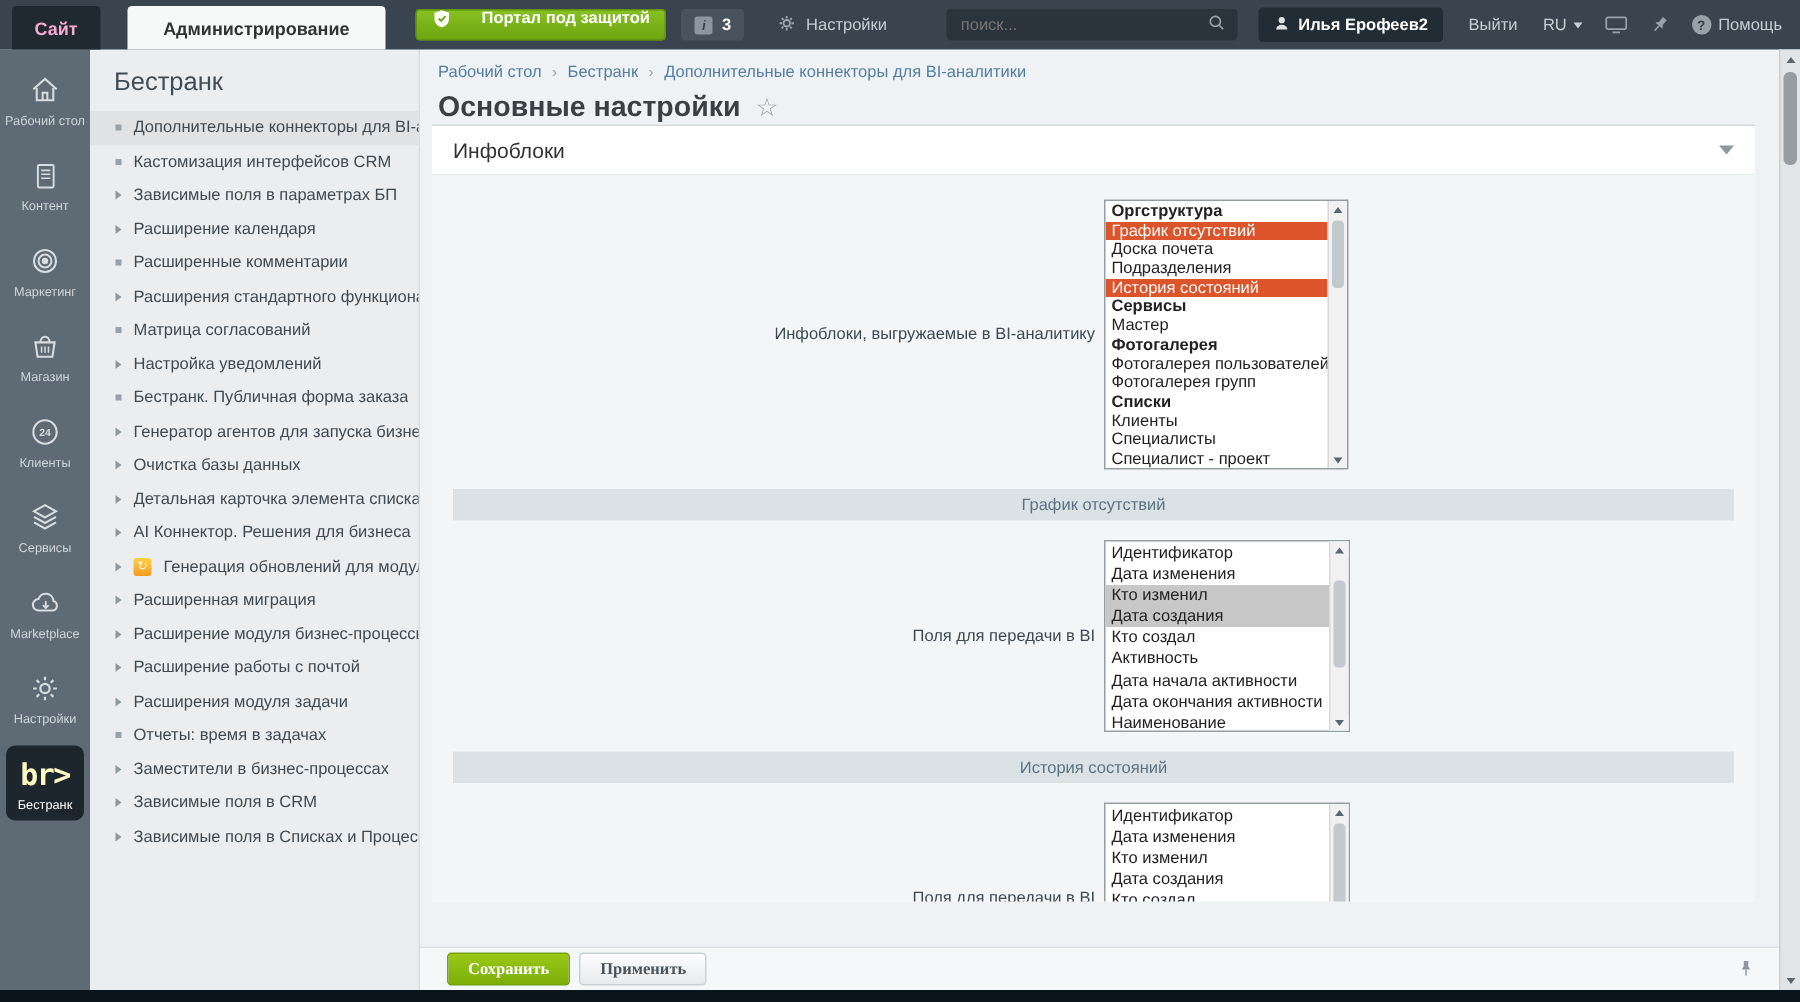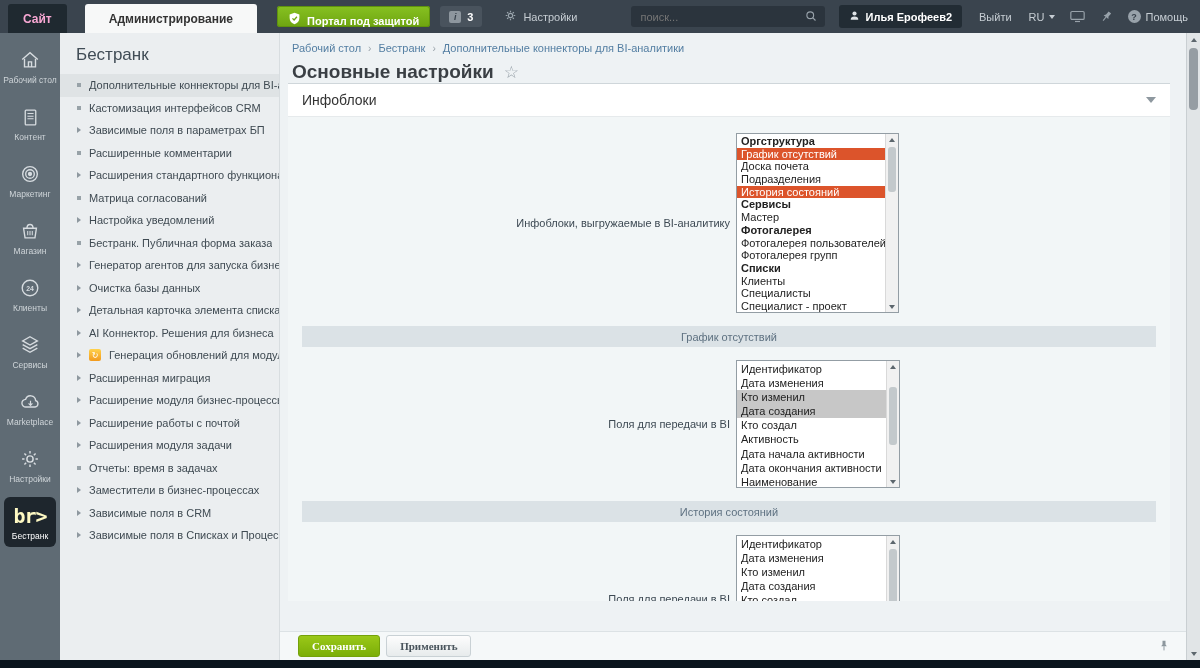--- a/index.html
+++ b/index.html
@@ -2,21 +2,21 @@
 <html><head>
 <meta charset="utf-8">
 <style>
   html,body{margin:0;padding:0;}
   body{width:1200px;height:668px;position:relative;overflow:hidden;
        font-family:"Liberation Sans","DejaVu Sans",sans-serif;background:#eef2f4;}
   
   .topbar{position:absolute;left:0;top:0;width:1200px;height:33px;background:#3a444e;display:flex;align-items:center;z-index:6;}
   .tb-tab-site{margin-left:8px;align-self:flex-end;height:29px;display:flex;align-items:center;padding:0 15px;background:#1f2930;color:#f9a8d4;font-size:12px;font-weight:bold;border-radius:3px 3px 0 0;cursor:pointer;}
   .tb-tab-admin{align-self:flex-end;height:29px;display:flex;align-items:center;padding:0 24px;background:#f7f8f8;color:#333;font-size:12px;font-weight:bold;border-radius:3px 3px 0 0;margin-left:18px;cursor:pointer;}
-  .tb-protect{margin-left:20px;height:21px;background:linear-gradient(#87c221,#6ea411);border-radius:3px;display:flex;align-items:flex-end;gap:6px;padding:0 11px;color:#fff;font-size:11px;font-weight:bold;box-shadow:inset 0 0 0 1px #5f930e;cursor:pointer;}
+  .tb-protect{margin-left:20px;height:21px;background:linear-gradient(#87c221,#6ea411);border-radius:3px;display:flex;align-items:flex-start;gap:20px;padding:0 11px;color:#fff;font-size:11px;font-weight:bold;box-shadow:inset 0 0 0 1px #5f930e;cursor:pointer;}
   .tb-badge{margin-left:10px;height:21px;background:#49535d;border-radius:3px;display:flex;align-items:center;gap:6px;padding:0 9px;color:#fff;font-size:11px;font-weight:bold;cursor:pointer;}
   .tb-badge .ibox{width:12px;height:12px;background:#8d969e;border-radius:2px;color:#39434d;font-size:9px;font-weight:bold;display:flex;align-items:center;justify-content:center;font-style:italic;}
   .tb-settings{margin-left:22px;display:flex;align-items:center;gap:6px;color:#c6cdd3;font-size:11px;cursor:pointer;}
   .tb-search{margin-left:auto;width:178px;height:21px;background:#2b343d;border-radius:3px;display:flex;align-items:center;padding:0 8px;}
   .tb-search input{flex:1;background:transparent;border:none;outline:none;color:#98a2aa;font-size:11px;font-family:inherit;}
   .tb-user{margin-left:14px;height:23px;background:#222c34;border-radius:3px;display:flex;align-items:center;gap:6px;padding:0 10px;color:#fff;font-size:11px;font-weight:bold;cursor:pointer;}
   .tb-link{margin-left:17px;color:#c6cdd3;font-size:11px;cursor:pointer;display:flex;align-items:center;gap:4px;}
   .caret-down{width:0;height:0;border-left:3px solid transparent;border-right:3px solid transparent;border-top:4px solid #c6cdd3;display:inline-block;}
   .tb-icon{margin-left:15px;display:flex;align-items:center;cursor:pointer;}
   .tb-help{margin-left:15px;margin-right:12px;display:flex;align-items:center;gap:5px;color:#c6cdd3;font-size:11px;cursor:pointer;}
@@ -240,20 +240,24 @@
       </div>
       <div class="menu-item">
         <span class="marker-square"></span>
         <span class="menu-label">Кастомизация интерфейсов CRM</span>
       </div>
       <div class="menu-item">
         <span class="marker-arrow"></span>
         <span class="menu-label">Зависимые поля в параметрах БП</span>
       </div>
       <div class="menu-item">
+        <span class="marker-arrow"></span>
+        <span class="menu-label">Расширение календаря</span>
+      </div>
+      <div class="menu-item">
         <span class="marker-square"></span>
         <span class="menu-label">Расширенные комментарии</span>
       </div>
       <div class="menu-item">
         <span class="marker-arrow"></span>
         <span class="menu-label">Расширения стандартного функционала поиска</span>
       </div>
       <div class="menu-item">
         <span class="marker-square"></span>
         <span class="menu-label">Матрица согласований</span>

